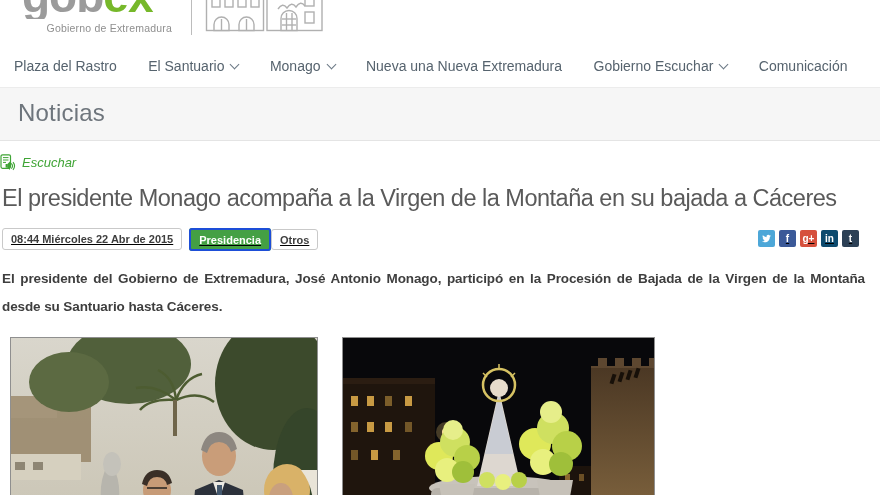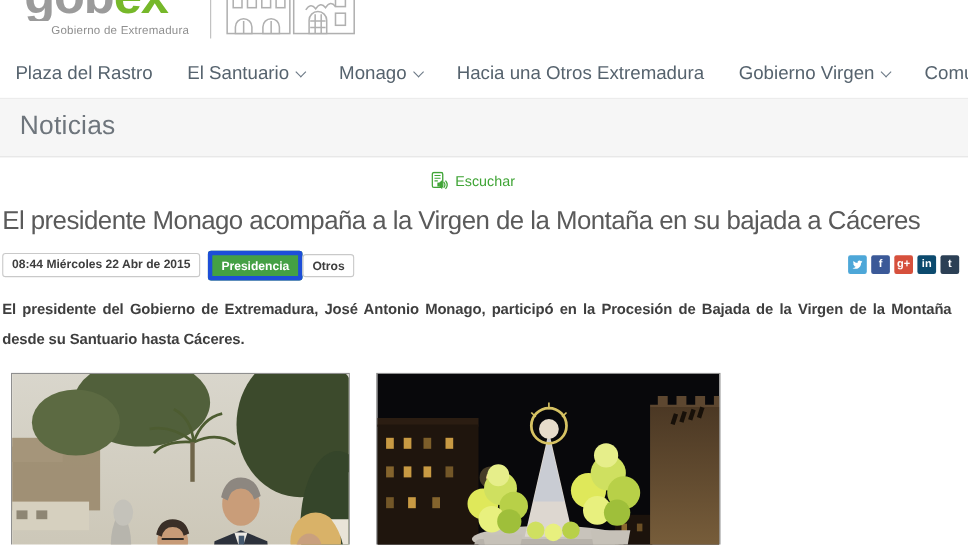--- a/index.html
+++ b/index.html
@@ -13,33 +13,33 @@
   .logo{position:absolute;left:22px;top:0;width:150px;cursor:pointer;}
   .logo-clip{height:19px;overflow:hidden;}
   .logo-big{font-size:46px;font-weight:bold;line-height:1;margin-top:-27px;letter-spacing:-1px;}
   .logo-gob{color:#9b9b9b;}
   .logo-ex{color:#76b82a;}
   .logo-tagline{font-size:10.5px;color:#8f8f8f;margin-top:3px;text-align:right;letter-spacing:.2px;}
   .header-divider{position:absolute;left:191px;top:0;height:35px;border-left:1px solid #bcbcbc;}
   .building{position:absolute;left:205px;top:0;}
   
   .navbar{padding:13px 0 12px 14px;background:#fff;white-space:nowrap;}
-  .nav-item{display:inline-block;margin-right:27px;color:#56636e;font-size:17px;text-decoration:none;}
+  .nav-item{display:inline-block;margin-right:27px;color:#56636e;font-size:14px;text-decoration:none;}
   .caret{display:inline-block;width:6px;height:6px;border-right:1.8px solid #6b7885;border-bottom:1.8px solid #6b7885;transform:rotate(45deg);margin-left:7px;vertical-align:3px;}
   
   .section-band{background:#f6f6f6;border-top:1px solid #ececec;border-bottom:1px solid #e4e4e4;padding:11px 0 13px 18px;}
   .section-title{font-size:24px;color:#6e757c;letter-spacing:.2px;}
   
-  .listen-row{text-align:center;padding:13px 20px 0 0;height:20px;}
+  .listen-row{text-align:left;padding:13px 20px 0 0;height:20px;font-style:italic;}
   .listen-link{color:#3fa435;font-size:13px;text-decoration:none;display:inline-flex;align-items:center;gap:5px;}
   .article-title{margin:11px 4px 0 2px;font-size:23.5px;font-weight:normal;color:#5a5a5a;letter-spacing:-0.5px;line-height:1.18;max-width:878px;}
-  .meta-row{display:flex;align-items:center;margin:15px 0 0 2px;padding-right:8px;}
+  .meta-row{display:flex;align-items:center;margin:15px 0 0 2px;padding-right:21px;text-decoration:underline;}
   .badge{font-size:11px;font-weight:bold;padding:4px 8px 3px;border-radius:3px;line-height:1.2;}
   .badge-plain{background:#fff;border:1px solid #c9c9c9;color:#3e3e3e;}
-  .badge-green{background:#44a044;border:4px solid #1d4ed8;color:#fff;}
+  .badge-green{background:#44a044;border:2px solid #1d4ed8;color:#fff;}
   .badge+.badge,.badge+ a .badge{margin-left:7px;}
   .meta-spacer{flex:1;}
   .social{display:flex;gap:4px;}
   .social a{width:17px;height:17px;border-radius:2px;color:#fff;font-weight:bold;font-size:10px;display:flex;align-items:center;justify-content:center;text-decoration:none;line-height:1;}
   .sc-tw{background:#4da7d8;}
   .sc-fb{background:#3b5998;}
   .sc-gp{background:#d6503c;font-size:9.5px;}
   .sc-li{background:#0c4a6e;font-size:9px;}
   .sc-tu{background:#2c4055;}
   .lead{margin:15px 12px 0 0;padding:0 3px 0 2px;font-size:13.5px;font-weight:bold;color:#3e3e3e;text-align:justify;line-height:2.1;letter-spacing:-0.1px;}
@@ -81,22 +81,22 @@
       <rect x="100" y="-5" width="9" height="11"></rect>
       <rect x="100" y="12" width="9" height="11"></rect>
     </g>
   </svg>
 </div>
 
 <nav class="navbar">
   <a class="nav-item"><span>Plaza del Rastro</span></a>
   <a class="nav-item"><span>El Santuario</span><span class="caret"></span></a>
   <a class="nav-item"><span>Monago</span><span class="caret"></span></a>
-  <a class="nav-item"><span>Hacia una Otros Extremadura</span></a>
-  <a class="nav-item"><span>Gobierno Virgen</span><span class="caret"></span></a>
+  <a class="nav-item"><span>Nueva una Nueva Extremadura</span></a>
+  <a class="nav-item"><span>Gobierno Escuchar</span><span class="caret"></span></a>
   <a class="nav-item"><span>Comunicación</span></a>
 </nav>
 
 <div class="section-band">
   <span class="section-title">Noticias</span>
 </div>
 
 <div>
 
   <div class="listen-row">

